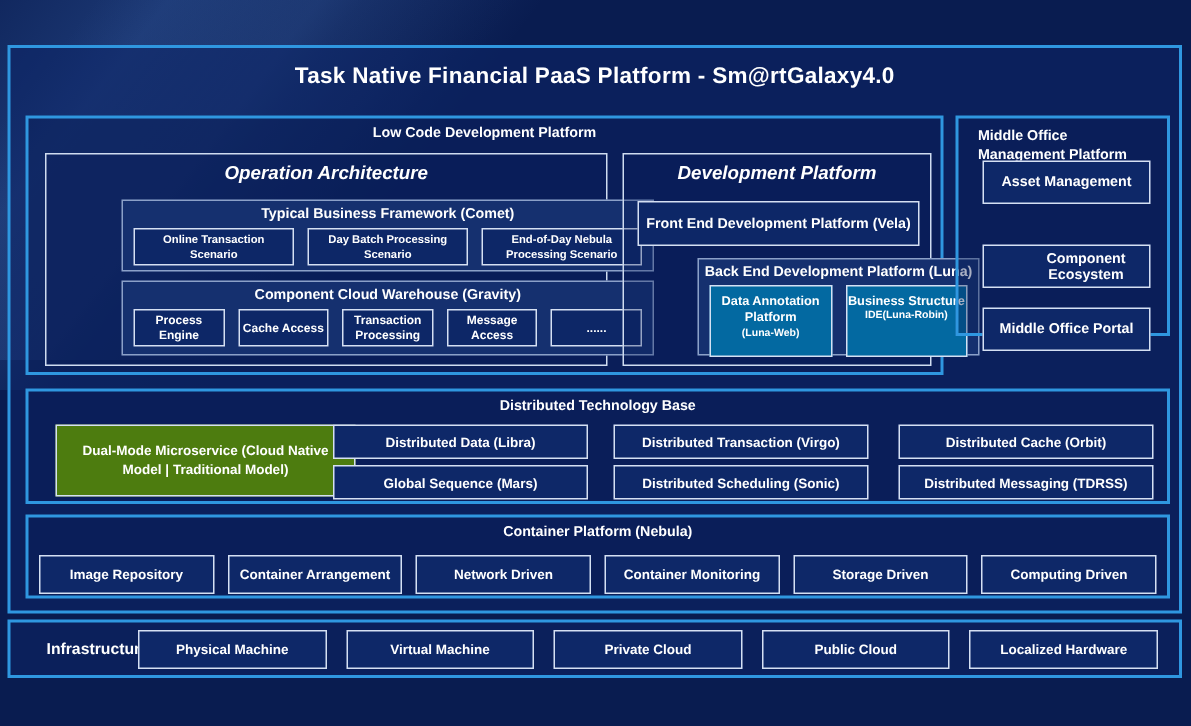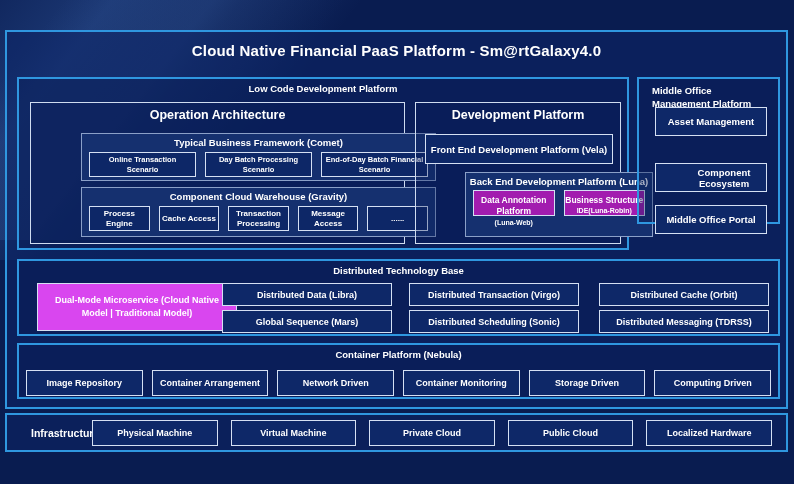--- a/index.html
+++ b/index.html
@@ -46,21 +46,21 @@
   #distributed     { left:10px;  top:227px; width:763px; height:77px;  }
   #container-plat  { left:10px;  top:311px; width:763px; height:56px;  }
 
   .white-box {
     position:absolute;
     border:1px solid #cfdcf0;
     background:rgba(10,30,88,0.30);
   }
   #op-arch      { left:11px;  top:23px; width:375px; height:142px; }
   #dev-platform { left:396px; top:23px; width:206px; height:142px; }
-  .h2 { text-align:center; font-weight:bold; font-size:12.5px; padding-top:5px; }
+  .h2 { text-align:center; font-weight:bold; font-size:12.5px; padding-top:5px;font-style:italic; }
 
   .mid-box {
     position:absolute;
     border:1px solid #8ba0c8;
     background:#15306f;
     margin-left:40px;
   }
   #comet   { left:10px; top:30px; width:355px; height:48px; }
   #gravity { left:10px; top:84px; width:355px; height:50px; }
   .mid-title { text-align:center; font-weight:bold; font-size:9.5px; padding-top:3px; }
@@ -76,38 +76,38 @@
 
   #vela {
     position:absolute; left:9px; top:31px; width:188px; height:30px;
     border:1px solid #d5e0f3; background:#0d2767;
     display:flex; align-items:center; justify-content:center;
     text-align:center; font-weight:bold; font-size:9.5px;
   }
   #luna { left:9px; top:69px; width:188px; height:65px; }
   #luna .leaf-row { padding:3px 7px 0 7px; }
   .luna-leaf {
-    flex:1; border:1px solid #d5e0f3; background:#a21caf;
-    height:26px; text-align:center; font-weight:bold; font-size:8.5px;
+    flex:1; border:1px solid #d5e0f3; background:#0369a1;
+    height:48px; text-align:center; font-weight:bold; font-size:8.5px;
     padding-top:4px; line-height:1.35;
   }
   .luna-sub { font-size:7px; font-weight:bold; }
 
   #middle-office .sec-label { text-align:left; padding:6px 10px 0 13px; line-height:1.35; }
   .mo-box {
     position:absolute; left:16px; width:112px; height:29px;
     border:1px solid #d5e0f3; background:#0e2868;
     display:flex; align-items:center; justify-content:center;
     font-size:9.5px; font-weight:bold; text-align:center;
   }
   .mo-0 { top:28px; } .mo-1 { top:84px;padding-left:26px; } .mo-2 { top:126px; }
 
   #dual-mode {
     position:absolute; left:18px; top:22px; width:200px; height:48px;
-    border:1px solid #d5e0f3; background:#d946ef;
+    border:1px solid #d5e0f3; background:#4d7c0f;
     display:flex; align-items:center; justify-content:center;
     text-align:center; font-size:9px; font-weight:bold; line-height:1.4;
     padding:0 8px;
   }
   .dist-box {
     position:absolute; width:170px; height:23px;
     border:1px solid #d5e0f3; background:#0e2868;
     display:flex; align-items:center; justify-content:center;
     font-size:9px; font-weight:bold;
   }
@@ -142,34 +142,34 @@
   }
 </style>
 </head>
 <body>
 
 <div class="streak streak-1"></div>
 <div class="streak streak-2"></div>
 
 <div class="panel">
 
-  <div class="main-title">Cloud Native Financial PaaS Platform - Sm@rtGalaxy4.0</div>
+  <div class="main-title">Task Native Financial PaaS Platform - Sm@rtGalaxy4.0</div>
 
   <div class="section" id="low-code">
     <div class="sec-label">Low Code Development Platform</div>
 
     <div class="white-box" id="op-arch">
       <div class="h2">Operation Architecture</div>
 
       <div class="mid-box" id="comet">
         <div class="mid-title">Typical Business Framework (Comet)</div>
         <div class="leaf-row">
           <div class="leaf">Online Transaction Scenario</div>
           <div class="leaf">Day Batch Processing Scenario</div>
-          <div class="leaf">End-of-Day Batch Financial Scenario</div>
+          <div class="leaf">End-of-Day Nebula Processing Scenario</div>
         </div>
       </div>
 
       <div class="mid-box" id="gravity">
         <div class="mid-title">Component Cloud Warehouse (Gravity)</div>
         <div class="leaf-row">
           <div class="leaf">Process Engine</div>
           <div class="leaf">Cache Access</div>
           <div class="leaf">Transaction Processing</div>
           <div class="leaf">Message Access</div>

